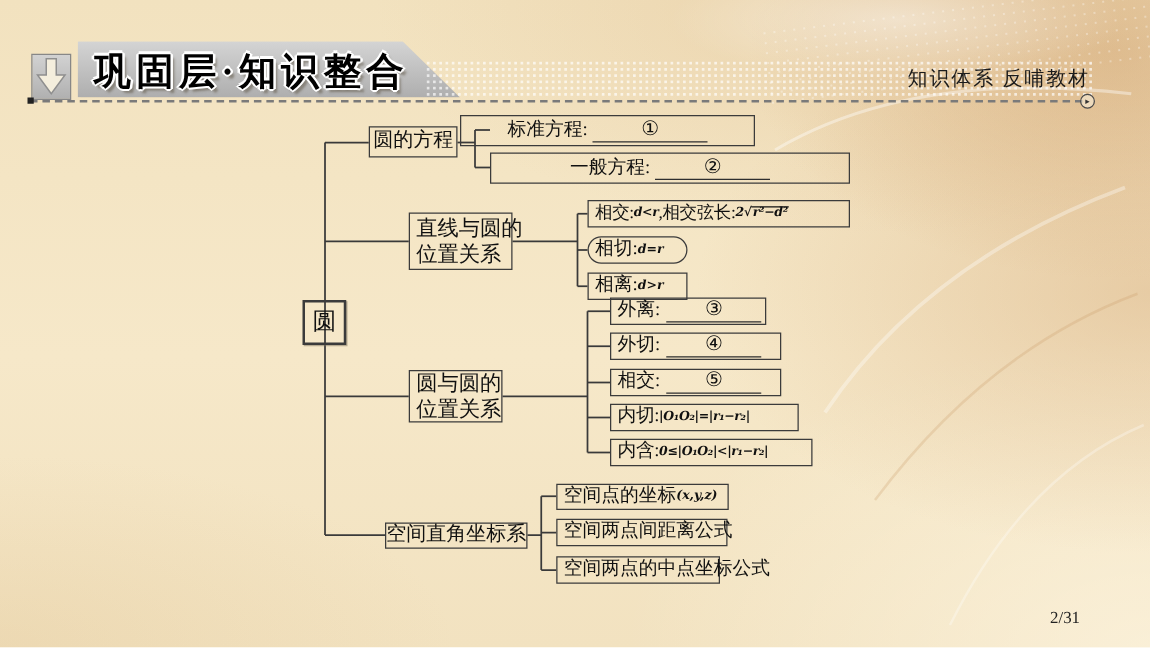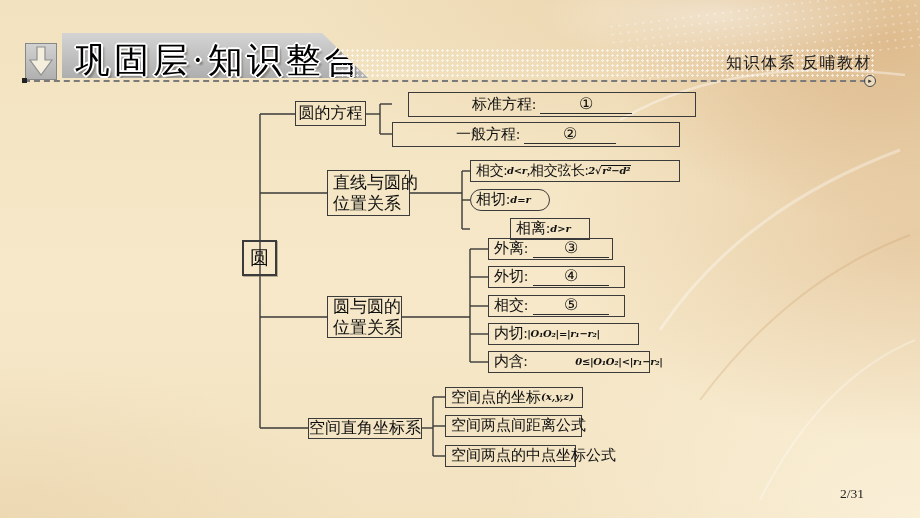--- a/index.html
+++ b/index.html
@@ -22,21 +22,21 @@
     border:1px solid #878787;box-sizing:border-box;
   }
   .banner{
     position:absolute;left:62px;top:33px;width:306px;height:45px;
     background:linear-gradient(180deg,#d4d4d4,#aeaeae);
     clip-path:polygon(0 0,260px 0,306px 100%,0 100%);
     filter:drop-shadow(2px 2px 1px rgba(90,80,60,.35));
   }
   .banner-title{
     position:absolute;left:13px;top:4px;
-    font-size:35px;font-weight:normal;letter-spacing:4px;color:#000;
+    font-size:30px;font-weight:bold;letter-spacing:4px;color:#000;
     font-family:"Liberation Serif",serif;white-space:nowrap;
     text-shadow:-2px 0 0 #fff,2px 0 0 #fff,0 -2px 0 #fff,0 2px 0 #fff,
       -1px -1px 0 #fff,1px -1px 0 #fff,-1px 1px 0 #fff,1px 1px 0 #fff,
       3px 3px 2px rgba(70,60,40,.45);
   }
   .dot-strip{
     position:absolute;left:340px;top:48px;width:534px;height:30px;
     background-image:radial-gradient(rgba(255,255,255,.9) 1px, rgba(255,255,255,0) 1.2px);
     background-size:5px 5px;opacity:.75;
   }
@@ -140,21 +140,21 @@
     <line x1="433" y1="456" x2="445" y2="456"></line>
   </svg>
 
   <div class="node root center" style="left:242px;top:240px;width:35px;height:36px;">
     <span>圆</span>
   </div>
 
   <div class="node center" style="left:295px;top:101px;width:71px;height:25px;font-size:16px;align-items:center;">
     <span>圆的方程</span>
   </div>
-  <div class="node center" style="left:408px;top:92px;width:288px;height:25px;">
+  <div class="node center" style="left:368px;top:92px;width:236px;height:25px;">
     <span>标准方程:</span>
     <span class="blank w90">①</span>
   </div>
   <div class="node center" style="left:392px;top:122px;width:288px;height:25px;">
     <span>一般方程:</span>
     <span class="blank w90">②</span>
   </div>
 
   <div class="node two-line" style="left:327px;top:170px;width:83px;height:46px;">
     <span>直线与圆的</span>
@@ -164,21 +164,21 @@
     <span>相交: </span>
     <span class="math">d&lt;r</span>
     <span>,相交弦长: </span>
     <span class="math">2√</span>
     <span class="math rad-top">r²−d²</span>
   </div>
   <div class="node padl" style="left:470px;top:189px;width:80px;height:22px;border-radius:11px;">
     <span>相切: </span>
     <span class="math">d=r</span>
   </div>
-  <div class="node padl" style="left:470px;top:218px;width:80px;height:22px;margin-left:40px;">
+  <div class="node padl" style="left:470px;top:218px;width:80px;height:22px;">
     <span>相离: </span>
     <span class="math">d&gt;r</span>
   </div>
 
   <div class="node two-line" style="left:327px;top:296px;width:75px;height:42px;">
     <span>圆与圆的</span>
     <span>位置关系</span>
   </div>
   <div class="node padl" style="left:488px;top:238px;width:125px;height:22px;">
     <span>外离:</span>
@@ -189,21 +189,21 @@
     <span class="blank w76">④</span>
   </div>
   <div class="node padl" style="left:488px;top:295px;width:137px;height:22px;">
     <span>相交:</span>
     <span class="blank w76">⑤</span>
   </div>
   <div class="node padl fit" style="left:488px;top:323px;width:151px;height:22px;">
     <span>内切:</span>
     <span class="math">|O₁O₂|=|r₁−r₂|</span>
   </div>
-  <div class="node padl fit" style="left:488px;top:351px;width:162px;height:22px;gap:48px;">
+  <div class="node padl fit" style="left:488px;top:351px;width:162px;height:22px;">
     <span>内含:</span>
     <span class="math">0≤|O₁O₂|&lt;|r₁−r₂|</span>
   </div>
 
   <div class="node padl" style="left:445px;top:387px;width:138px;height:21px;">
     <span>空间点的坐标</span>
     <span class="math">(x,y,z)</span>
   </div>
   <div class="node center" style="left:308px;top:418px;width:114px;height:21px;font-size:16px;">
     <span>空间直角坐标系</span>

